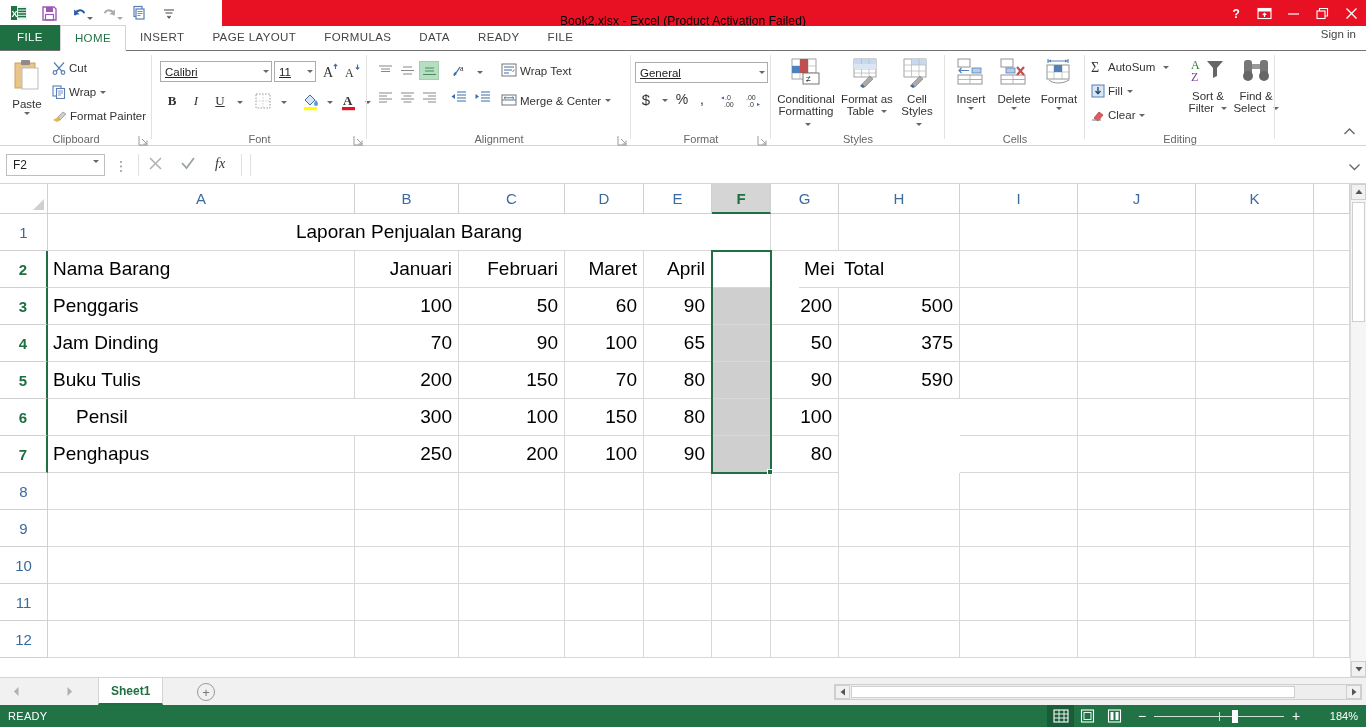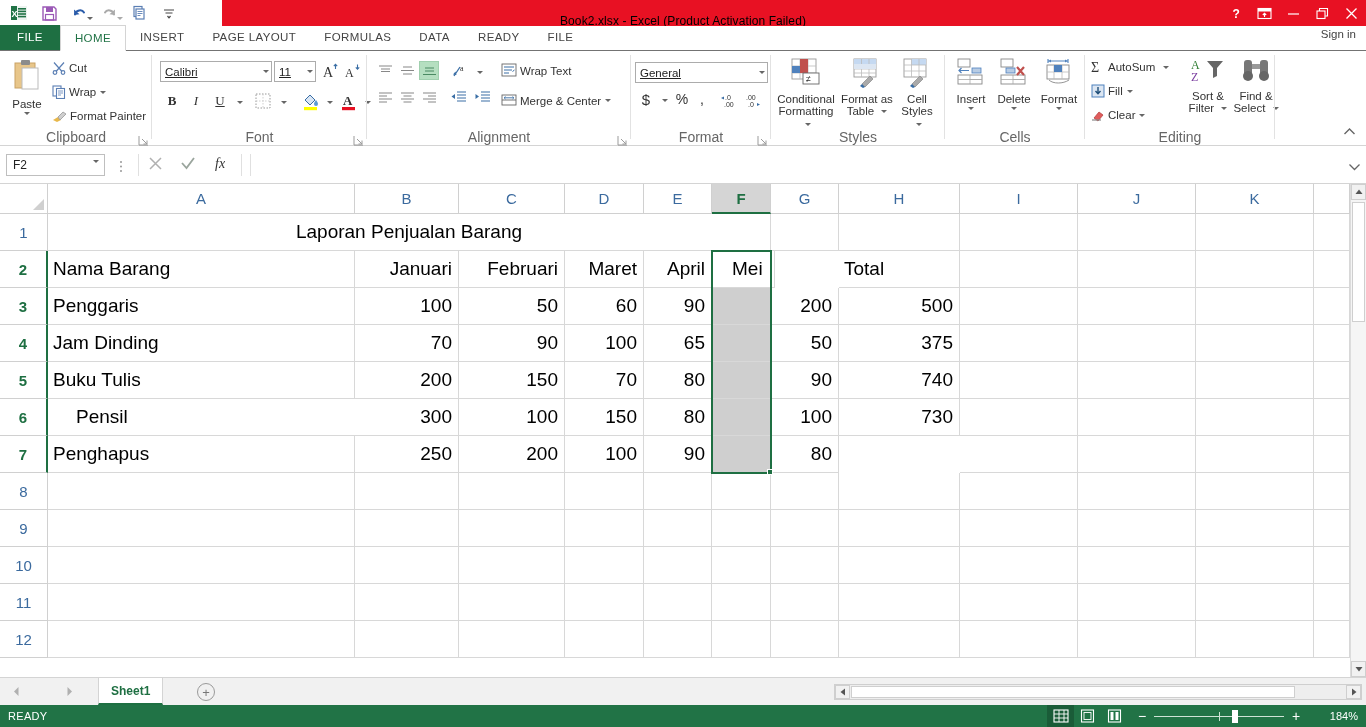--- a/index.html
+++ b/index.html
@@ -65,21 +65,21 @@
   }
 
   
   .ribbon {
     position: absolute; top: 51px; left: 0; width: 1366px; height: 95px;
     background: #fff; border-bottom: 1px solid #d4d4d4;
   }
   .rgroup { position: absolute; top: 0; height: 95px; }
   .rgroup-label {
     position: absolute; bottom: 1px; left: 0; width: 100%;
-    text-align: center; font-size: 14px; color: #666;
+    text-align: center; font-size: 11px; color: #666;
   }
   .rgroup-sep {
     position: absolute; top: 4px; width: 1px; height: 84px; background: #e2e2e2;
   }
   .dlg-launcher {
     position: absolute; bottom: 3px; right: 3px; width: 11px; height: 11px;
     opacity: .65;
   }
   .ritem {
     position: absolute; display: flex; align-items: center;
@@ -865,21 +865,21 @@
     <div class="cell" style="left:1078px; top:30px; width:118px; height:37px;"></div>
     <div class="cell" style="left:1196px; top:30px; width:118px; height:37px;"></div>
     <div class="cell" style="left:1314px; top:30px; width:36px;  height:37px;"></div>
 
     <div class="cell txt" style="left:48px;  top:67px; width:307px; height:37px;">Nama Barang</div>
     <div class="cell num" style="left:355px; top:67px; width:104px; height:37px;">Januari</div>
     <div class="cell num" style="left:459px; top:67px; width:106px; height:37px;">Februari</div>
     <div class="cell num" style="left:565px; top:67px; width:79px;  height:37px;">Maret</div>
     <div class="cell num" style="left:644px; top:67px; width:68px;  height:37px;">April</div>
     <div class="cell" style="left:712px; top:67px; width:59px;  height:37px;"></div>
-    <div class="cell txt" style="left:727px; top:67px; width:48px;  height:37px;">Mei</div>
+    <div class="cell txt" style="left:799px; top:67px; width:48px;  height:37px;">Mei</div>
     <div class="cell txt" style="left:839px; top:67px; width:121px; height:37px;">Total</div>
     <div class="cell" style="left:960px;  top:67px; width:118px; height:37px;"></div>
     <div class="cell" style="left:1078px; top:67px; width:118px; height:37px;"></div>
     <div class="cell" style="left:1196px; top:67px; width:118px; height:37px;"></div>
     <div class="cell" style="left:1314px; top:67px; width:36px;  height:37px;"></div>
 
     <div class="cell txt" style="left:48px;  top:104px; width:307px; height:37px;">Penggaris</div>
     <div class="cell num" style="left:355px; top:104px; width:104px; height:37px;">100</div>
     <div class="cell num" style="left:459px; top:104px; width:106px; height:37px;">50</div>
     <div class="cell num" style="left:565px; top:104px; width:79px;  height:37px;">60</div>
@@ -905,34 +905,33 @@
     <div class="cell" style="left:1196px; top:141px; width:118px; height:37px;"></div>
     <div class="cell" style="left:1314px; top:141px; width:36px;  height:37px;"></div>
 
     <div class="cell txt" style="left:48px;  top:178px; width:307px; height:37px;">Buku Tulis</div>
     <div class="cell num" style="left:355px; top:178px; width:104px; height:37px;">200</div>
     <div class="cell num" style="left:459px; top:178px; width:106px; height:37px;">150</div>
     <div class="cell num" style="left:565px; top:178px; width:79px;  height:37px;">70</div>
     <div class="cell num" style="left:644px; top:178px; width:68px;  height:37px;">80</div>
     <div class="cell selbg" style="left:712px; top:178px; width:59px; height:37px;"></div>
     <div class="cell num" style="left:771px; top:178px; width:68px;  height:37px;">90</div>
-    <div class="cell num" style="left:839px; top:178px; width:121px; height:37px;">740</div>
+    <div class="cell num" style="left:839px; top:178px; width:121px; height:37px;">590</div>
     <div class="cell" style="left:960px;  top:178px; width:118px; height:37px;"></div>
     <div class="cell" style="left:1078px; top:178px; width:118px; height:37px;"></div>
     <div class="cell" style="left:1196px; top:178px; width:118px; height:37px;"></div>
     <div class="cell" style="left:1314px; top:178px; width:36px;  height:37px;"></div>
 
     <div class="cell txt" style="left:48px;  top:215px; width:330px; height:37px;padding-left:28px;">Pensil</div>
     <div class="cell num" style="left:355px; top:215px; width:104px; height:37px;">300</div>
     <div class="cell num" style="left:459px; top:215px; width:106px; height:37px;">100</div>
     <div class="cell num" style="left:565px; top:215px; width:79px;  height:37px;">150</div>
     <div class="cell num" style="left:644px; top:215px; width:68px;  height:37px;">80</div>
     <div class="cell selbg" style="left:712px; top:215px; width:59px; height:37px;"></div>
     <div class="cell num" style="left:771px; top:215px; width:68px;  height:37px;">100</div>
-    <div class="cell num" style="left:839px; top:215px; width:121px; height:37px;">730</div>
     <div class="cell" style="left:960px;  top:215px; width:118px; height:37px;"></div>
     <div class="cell" style="left:1078px; top:215px; width:118px; height:37px;"></div>
     <div class="cell" style="left:1196px; top:215px; width:118px; height:37px;"></div>
     <div class="cell" style="left:1314px; top:215px; width:36px;  height:37px;"></div>
 
     <div class="cell txt" style="left:48px;  top:252px; width:307px; height:37px;">Penghapus</div>
     <div class="cell num" style="left:355px; top:252px; width:104px; height:37px;">250</div>
     <div class="cell num" style="left:459px; top:252px; width:106px; height:37px;">200</div>
     <div class="cell num" style="left:565px; top:252px; width:79px;  height:37px;">100</div>
     <div class="cell num" style="left:644px; top:252px; width:68px;  height:37px;">90</div>

